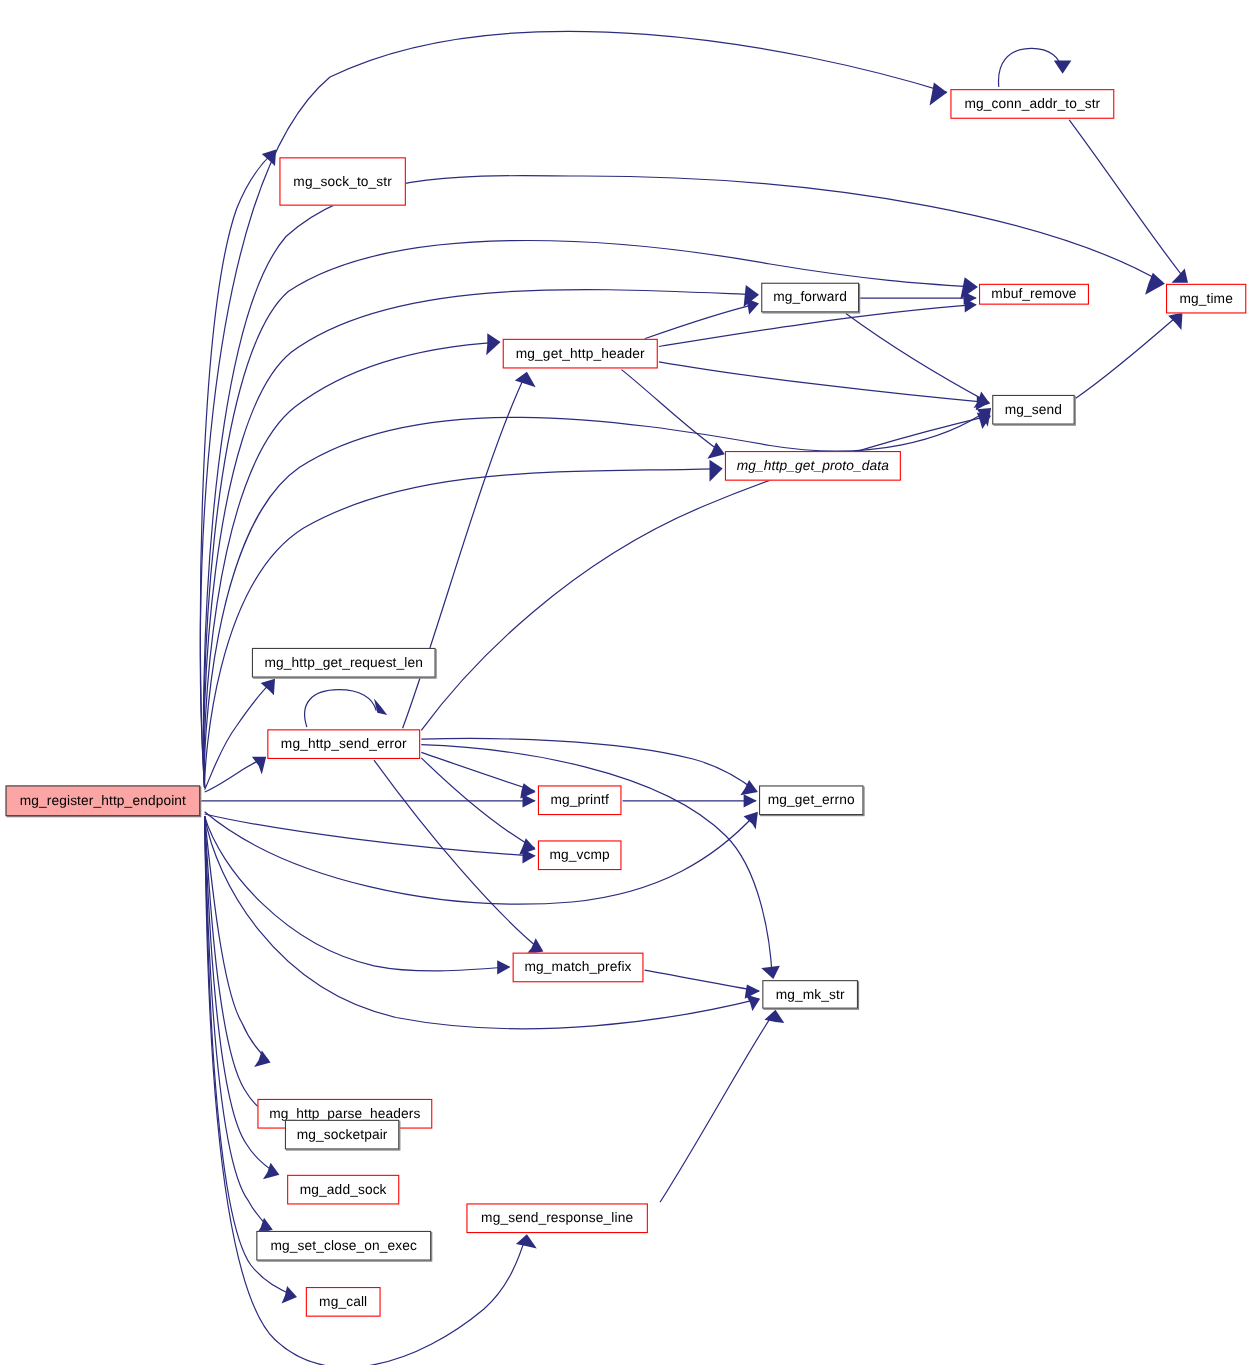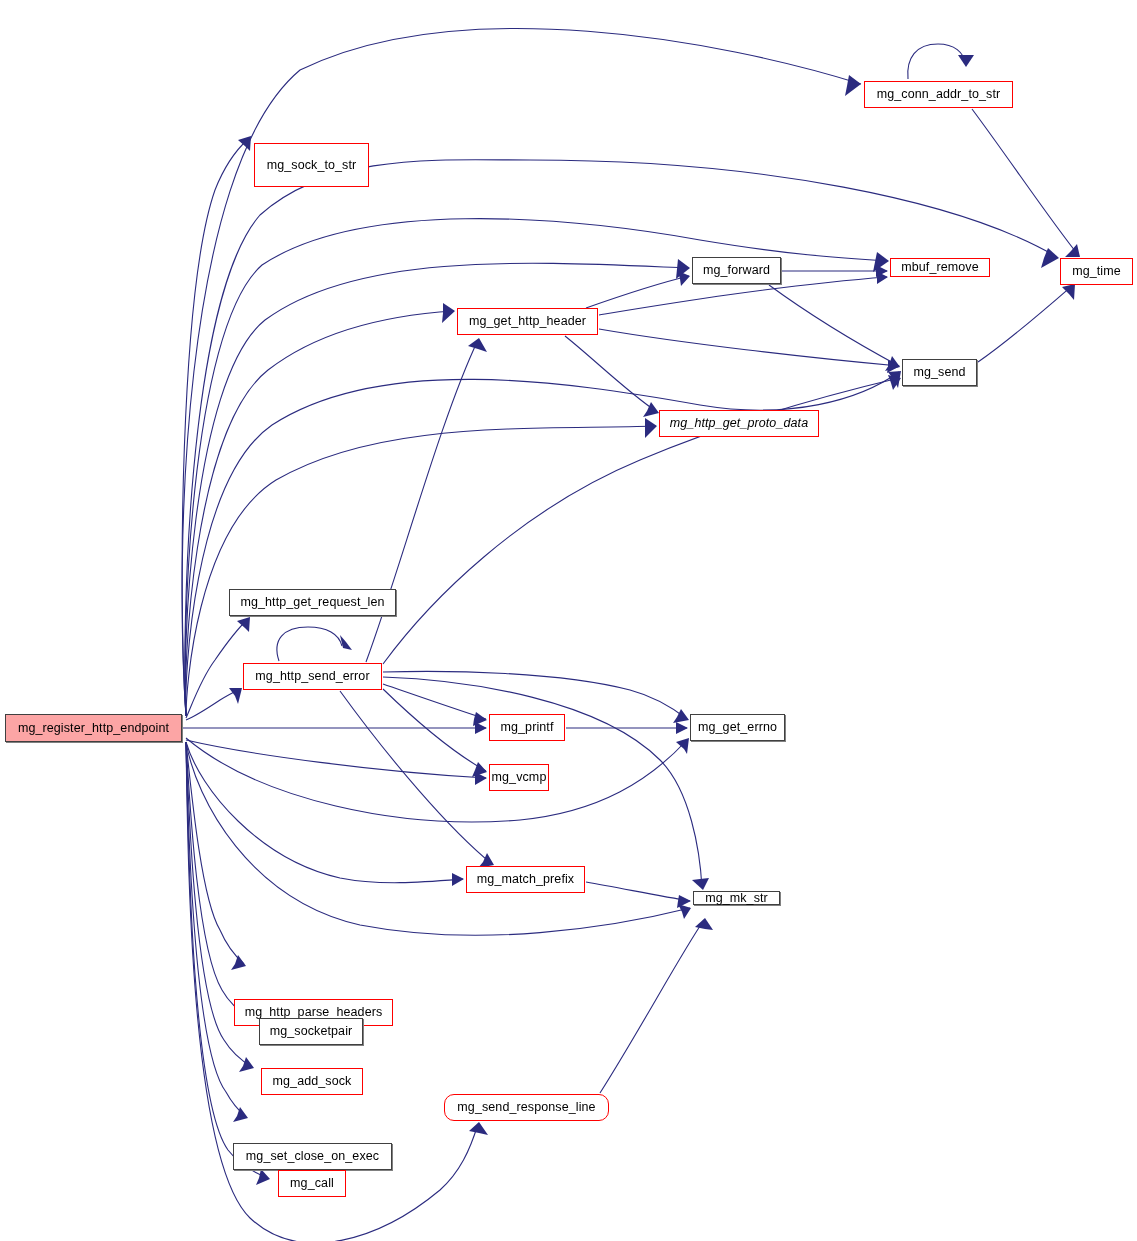--- a/index.html
+++ b/index.html
@@ -245,49 +245,49 @@
   </div>
 
   <div class="gnode red" style="left:489px; top:714px; width:76px; height:27px;">
     <span class="glabel">mg_printf</span>
   </div>
 
   <div class="gnode black" style="left:690px; top:714px; width:95px; height:27px;">
     <span class="glabel">mg_get_errno</span>
   </div>
 
-  <div class="gnode red" style="left:489px; top:764px; width:60px; height:27px;justify-content:center;">
+  <div class="gnode red" style="left:489px; top:764px; width:76px; height:27px;justify-content:center;">
     <span class="glabel">mg_vcmp</span>
   </div>
 
   <div class="gnode red" style="left:466px; top:866px; width:119px; height:27px;">
     <span class="glabel">mg_match_prefix</span>
   </div>
 
-  <div class="gnode black" style="left:693px; top:891px; width:87px; height:14px;">
+  <div class="gnode black" style="left:693px; top:891px; width:87px; height:26px;">
     <span class="glabel">mg_mk_str</span>
   </div>
 
   <div class="gnode red" style="left:234px; top:967px; width:159px; height:27px;margin-top:32px;">
     <span class="glabel">mg_http_parse_headers</span>
   </div>
 
   <div class="gnode black" style="left:259px; top:1018px; width:104px; height:27px;">
     <span class="glabel">mg_socketpair</span>
   </div>
 
   <div class="gnode red" style="left:261px; top:1068px; width:102px; height:27px;">
     <span class="glabel">mg_add_sock</span>
   </div>
 
-  <div class="gnode black" style="left:233px; top:1119px; width:159px; height:27px;margin-top:24px;">
+  <div class="gnode black" style="left:233px; top:1119px; width:159px; height:27px;">
     <span class="glabel">mg_set_close_on_exec</span>
   </div>
 
   <div class="gnode red" style="left:278px; top:1170px; width:68px; height:27px;">
     <span class="glabel">mg_call</span>
   </div>
 
-  <div class="gnode red" style="left:444px; top:1094px; width:165px; height:27px;border-radius:10px;">
+  <div class="gnode red" style="left:424px; top:1094px; width:165px; height:27px;">
     <span class="glabel">mg_send_response_line</span>
   </div>
 
 </div>
 
 </body></html>

